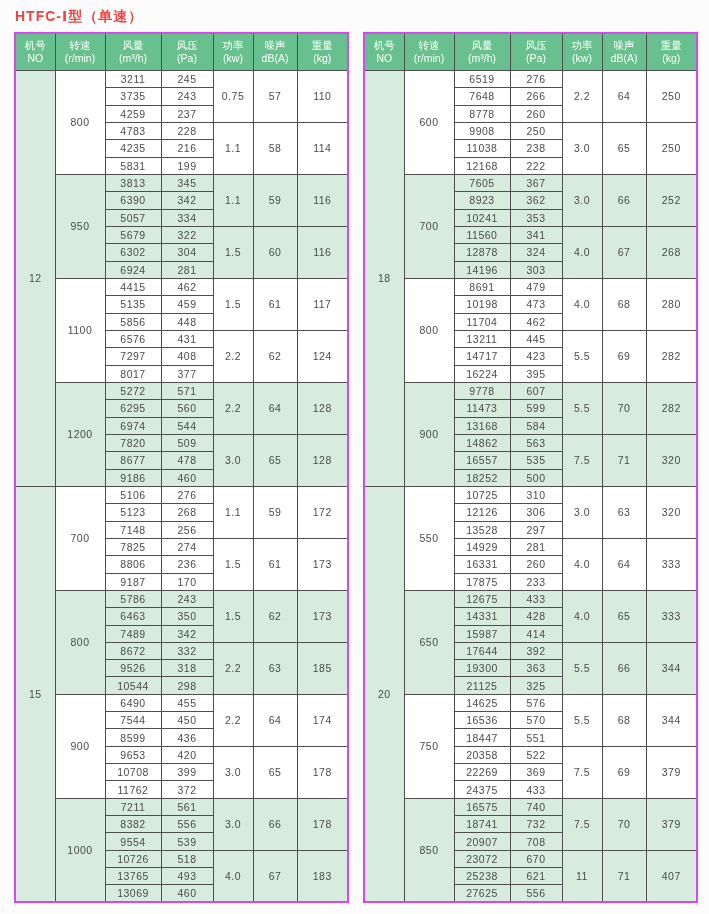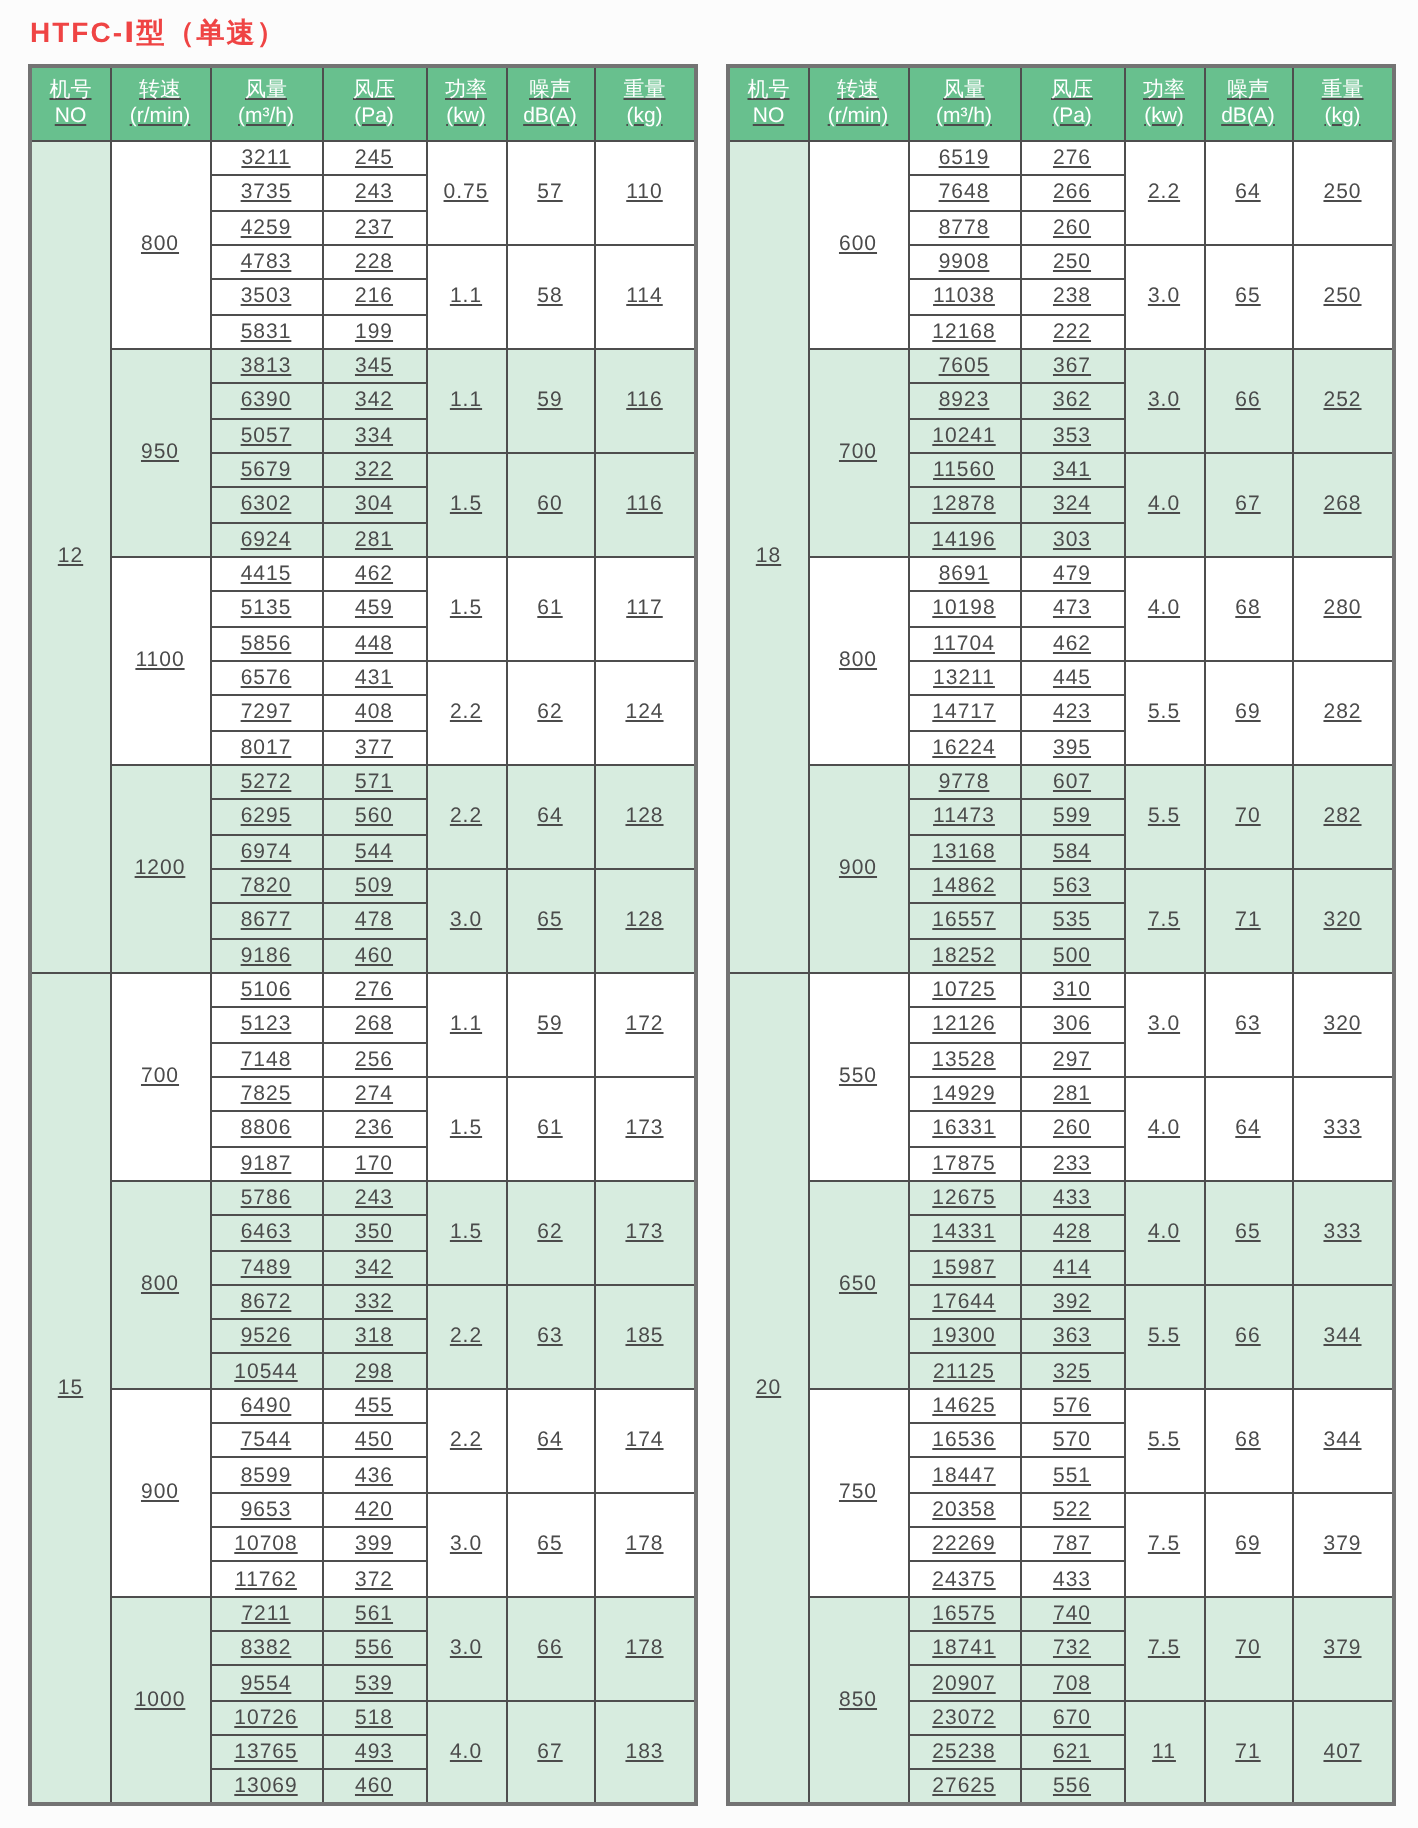--- a/index.html
+++ b/index.html
@@ -20,22 +20,21 @@
   }
   .tables-wrap{
     display:flex;
     gap:14px;
     padding-left:14px;
   }
   table.spec{
     border-collapse:collapse;
     table-layout:fixed;
     width:333px;
-    border:2px solid #737373;
-    text-decoration:underline;
+    border:2px solid #d946ef;
   }
   table.spec th, table.spec td{
     border:1px solid #4e4e4e;
     text-align:center;
     vertical-align:middle;
     padding:0;
     overflow:hidden;
   }
   table.spec thead th{
     background:#68c08e;
@@ -128,21 +127,21 @@
           <td>237</td>
         </tr>
         <tr>
           <td>4783</td>
           <td>228</td>
           <td rowspan="3">1.1</td>
           <td rowspan="3">58</td>
           <td rowspan="3">114</td>
         </tr>
         <tr>
-          <td>3503</td>
+          <td>4235</td>
           <td>216</td>
         </tr>
         <tr>
           <td>5831</td>
           <td>199</td>
         </tr>
         <tr>
           <td class="sh" rowspan="6">950</td>
           <td class="sh">3813</td>
           <td class="sh">345</td>
@@ -611,21 +610,21 @@
         </tr>
         <tr>
           <td>20358</td>
           <td>522</td>
           <td rowspan="3">7.5</td>
           <td rowspan="3">69</td>
           <td rowspan="3">379</td>
         </tr>
         <tr>
           <td>22269</td>
-          <td>787</td>
+          <td>369</td>
         </tr>
         <tr>
           <td>24375</td>
           <td>433</td>
         </tr>
         <tr>
           <td class="sh" rowspan="6">850</td>
           <td class="sh">16575</td>
           <td class="sh">740</td>
           <td class="sh" rowspan="3">7.5</td>

